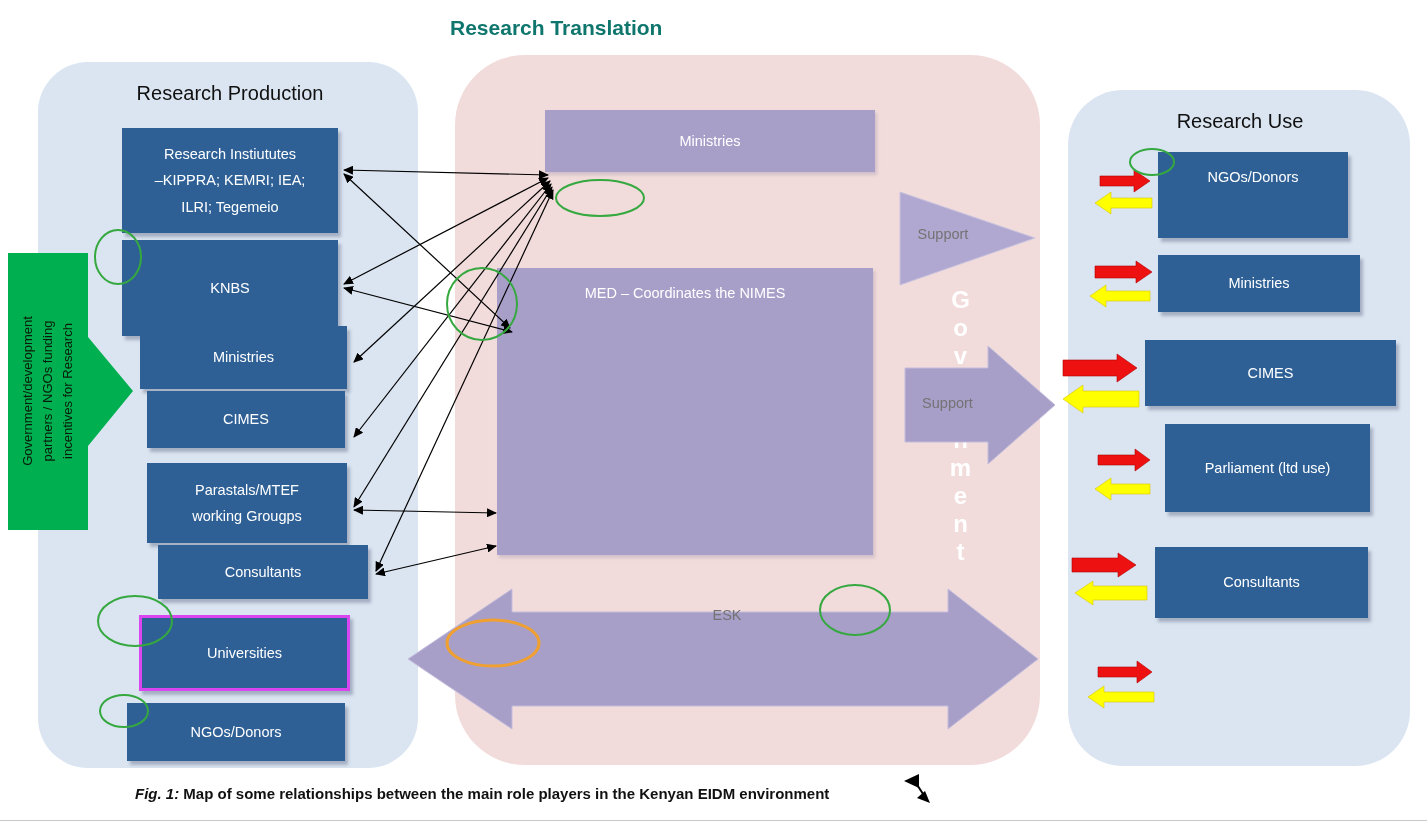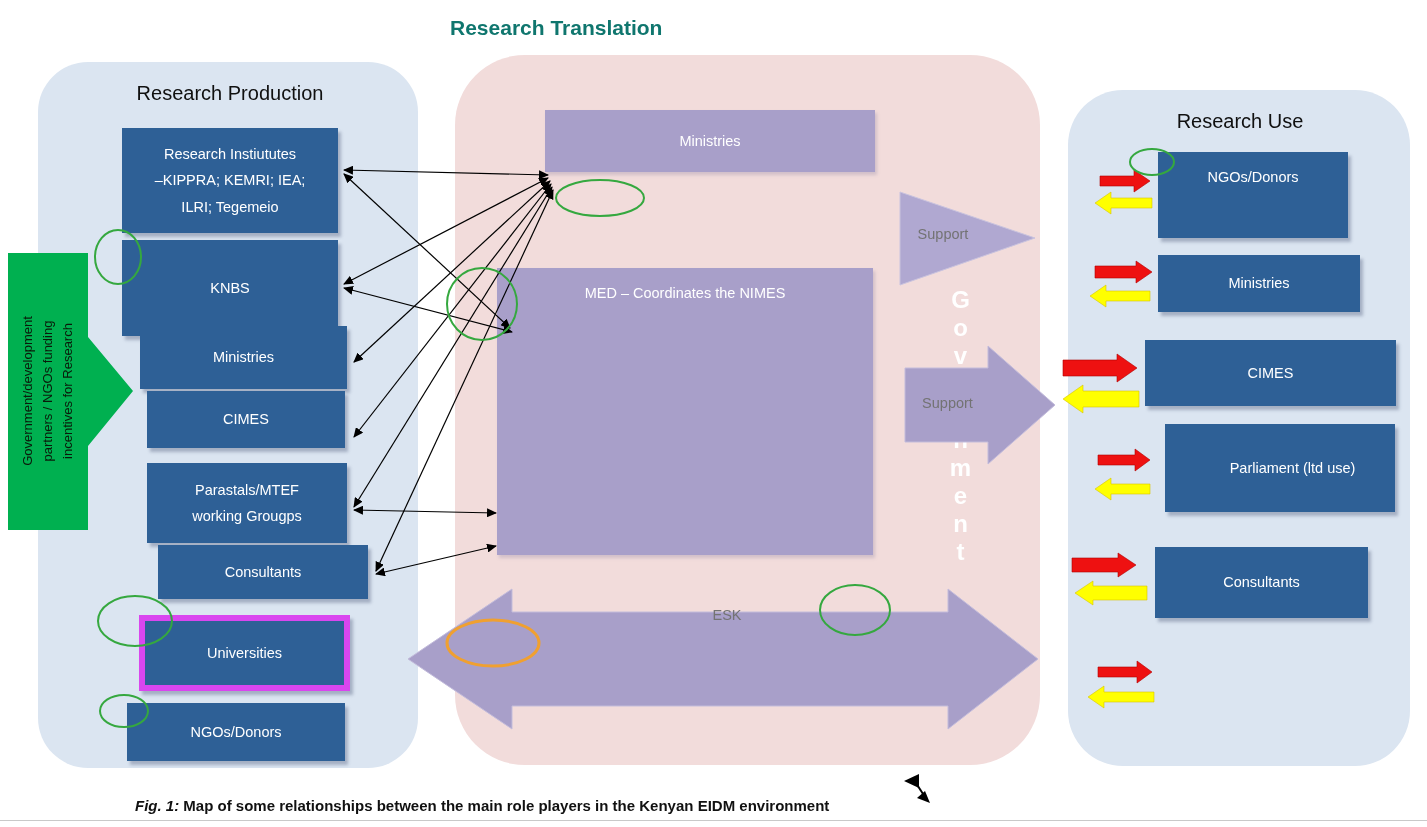--- a/index.html
+++ b/index.html
@@ -9,29 +9,29 @@
   .panel.blue{background:#dbe5f1;}
   .panel.pink{background:#f2dcdb;}
   .main-title{position:absolute;left:450px;top:16px;width:400px;
               font-weight:bold;font-size:21px;color:#0f766e;z-index:2;}
   .ptitle{position:absolute;font-weight:normal;font-size:20px;color:#101010;text-align:center;z-index:2;}
   .node{position:absolute;display:flex;align-items:center;justify-content:center;z-index:2;
         color:#fff;text-align:center;font-size:14.5px;line-height:1.8;white-space:pre-line;}
   .node.blue{background:#2e6096;box-shadow:3px 4px 3px rgba(100,110,140,.45);}
   .node.purple{background:#a89fc9;box-shadow:2px 3px 3px rgba(150,140,170,.35);}
   .node.top-align{align-items:flex-start;padding-top:12px;box-sizing:border-box;}
-  .node.purple-border{border:6px solid #d946ef;box-sizing:border-box;}
+  .node.purple-border{border:3px solid #d946ef;box-sizing:border-box;}
   .svg-overlay{position:absolute;left:0;top:0;z-index:3;pointer-events:none;}
   .lab{position:absolute;z-index:4;color:#737373;font-size:14.5px;text-align:center;white-space:pre-line;}
   .gov{position:absolute;left:946px;top:286px;height:270px;z-index:1;writing-mode:vertical-rl;
        text-orientation:upright;color:#fff;font-weight:bold;font-size:24px;letter-spacing:1px;}
   .fund-label{position:absolute;left:-87px;top:361px;width:270px;height:60px;z-index:4;
               transform:rotate(-90deg);text-align:center;font-size:13px;line-height:1.55;
               color:#0a1a0a;white-space:pre-line;}
-  .caption{position:absolute;left:135px;top:785px;z-index:2;font-size:15px;font-weight:bold;color:#111;margin-top:12px;}
+  .caption{position:absolute;left:135px;top:785px;z-index:2;font-size:15px;font-weight:bold;color:#111;}
   .caption .pfx{font-style:italic;}
   .page-rule{position:absolute;left:0;top:820px;width:1427px;height:1px;background:#c9c9c9;z-index:1;}
 </style>
 </head>
 <body>
 
 <div class="canvas">
 
   <div class="panel blue" style="left:38px;top:62px;width:380px;height:706px;border-radius:50px;"></div>
   <div class="panel pink" style="left:455px;top:55px;width:585px;height:710px;border-radius:70px;"></div>
@@ -54,21 +54,21 @@
   <div class="node blue" style="left:158px;top:545px;width:210px;height:54px;"><span>Consultants</span></div>
   <div class="node blue purple-border" style="left:139px;top:615px;width:211px;height:76px;"><span>Universities</span></div>
   <div class="node blue" style="left:127px;top:703px;width:218px;height:58px;"><span>NGOs/Donors</span></div>
 
   <div class="node purple" style="left:545px;top:110px;width:330px;height:62px;"><span>Ministries</span></div>
   <div class="node purple top-align" style="left:497px;top:268px;width:376px;height:287px;"><span>MED – Coordinates the NIMES</span></div>
 
   <div class="node blue top-align" style="left:1158px;top:152px;width:190px;height:86px;"><span>NGOs/Donors</span></div>
   <div class="node blue" style="left:1158px;top:255px;width:202px;height:57px;"><span>Ministries</span></div>
   <div class="node blue" style="left:1145px;top:340px;width:251px;height:66px;"><span>CIMES</span></div>
-  <div class="node blue" style="left:1165px;top:424px;width:205px;height:88px;padding-left:25px;"><span>Parliament  (ltd use)</span></div>
+  <div class="node blue" style="left:1165px;top:424px;width:205px;height:88px;"><span>Parliament  (ltd use)</span></div>
   <div class="node blue" style="left:1155px;top:547px;width:213px;height:71px;"><span>Consultants</span></div>
 
   <svg class="svg-overlay" width="1427" height="827" viewBox="0 0 1427 827">
     <defs>
       <marker id="arw" markerWidth="10" markerHeight="9" refX="9" refY="4.5" orient="auto-start-reverse" markerUnits="userSpaceOnUse">
         <path d="M0,0 L10,4.5 L0,9 Z" fill="#000"></path>
       </marker>
     </defs>
 
     <polygon fill="#00b050" points="8,253 88,253 88,337 133,391 88,446 88,530 8,530"></polygon>

